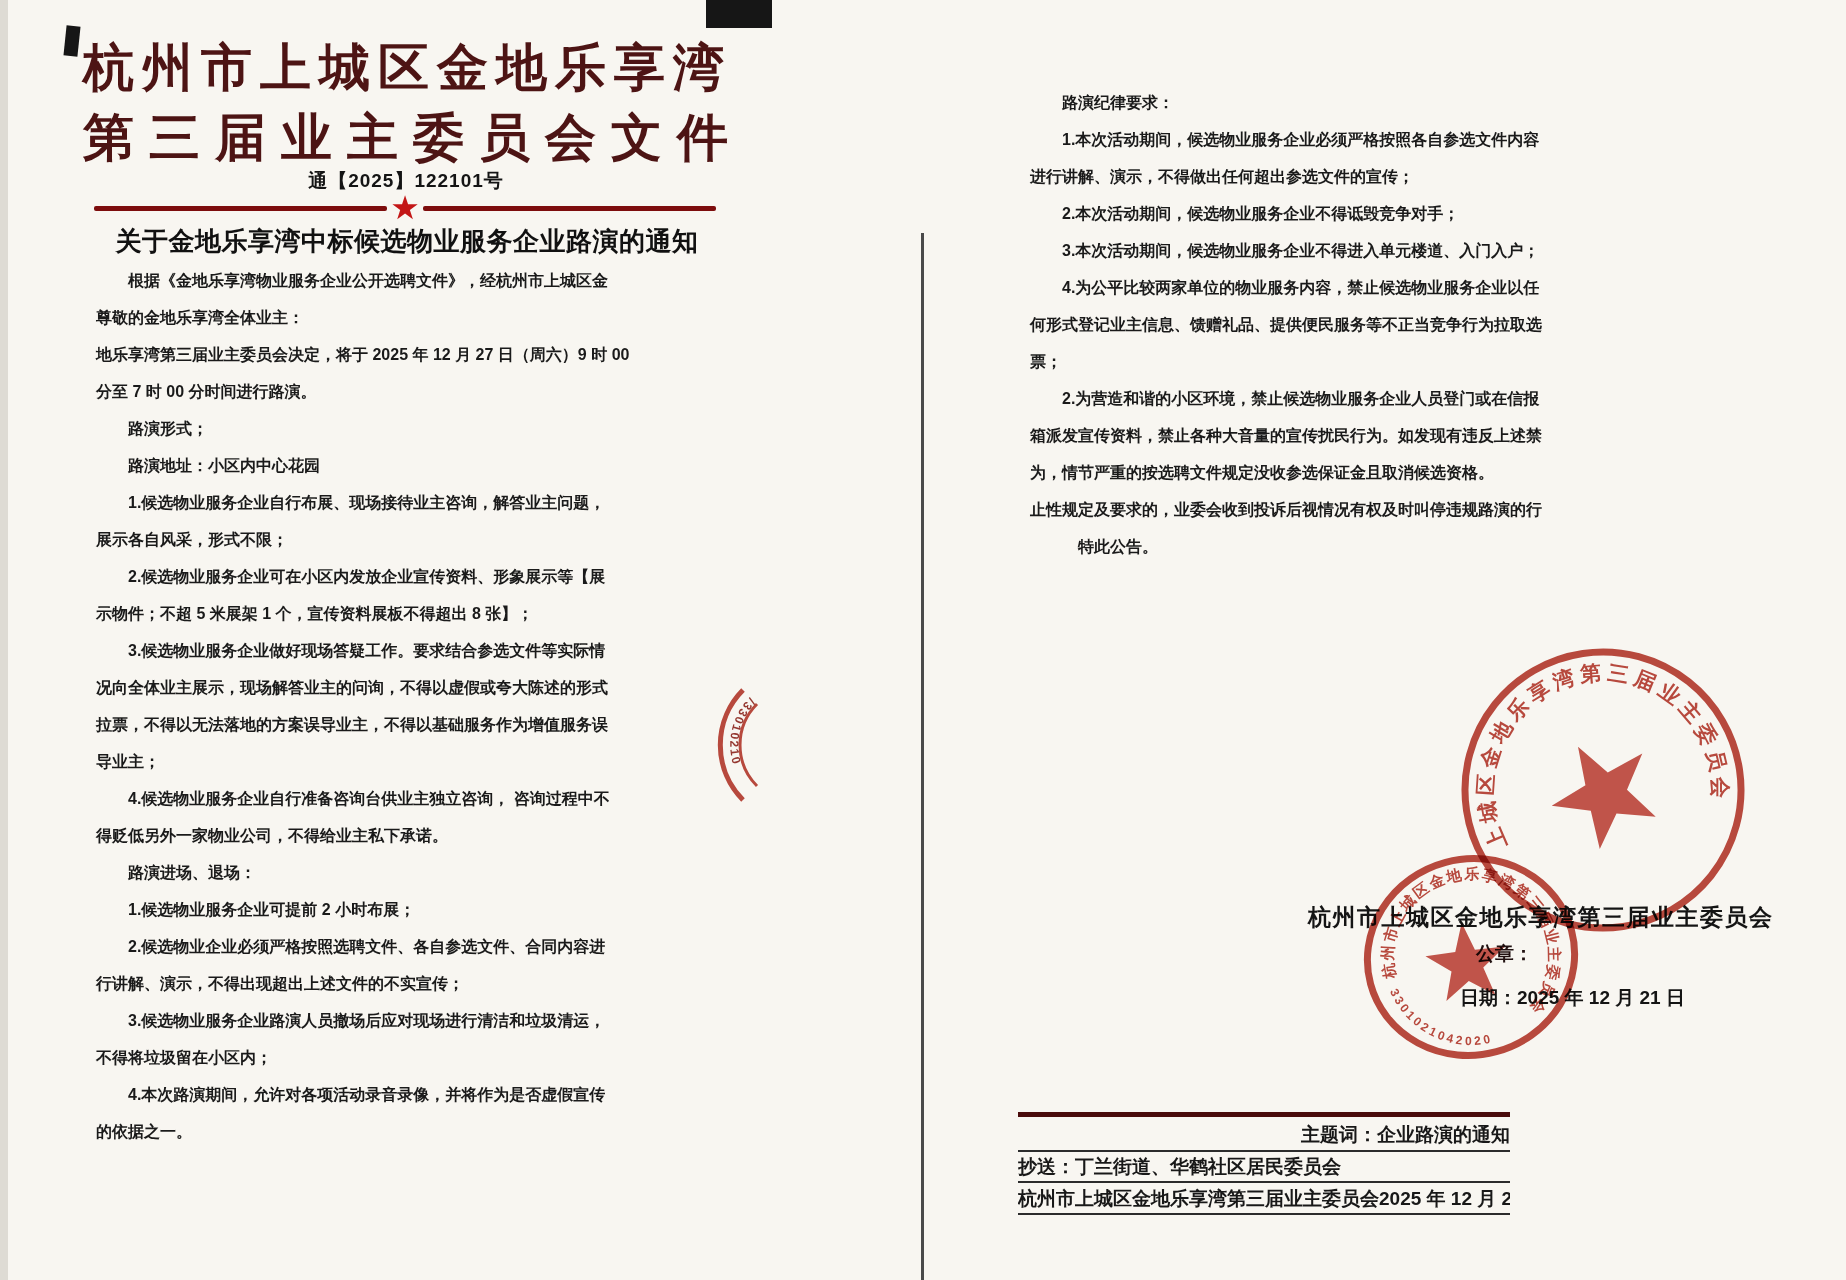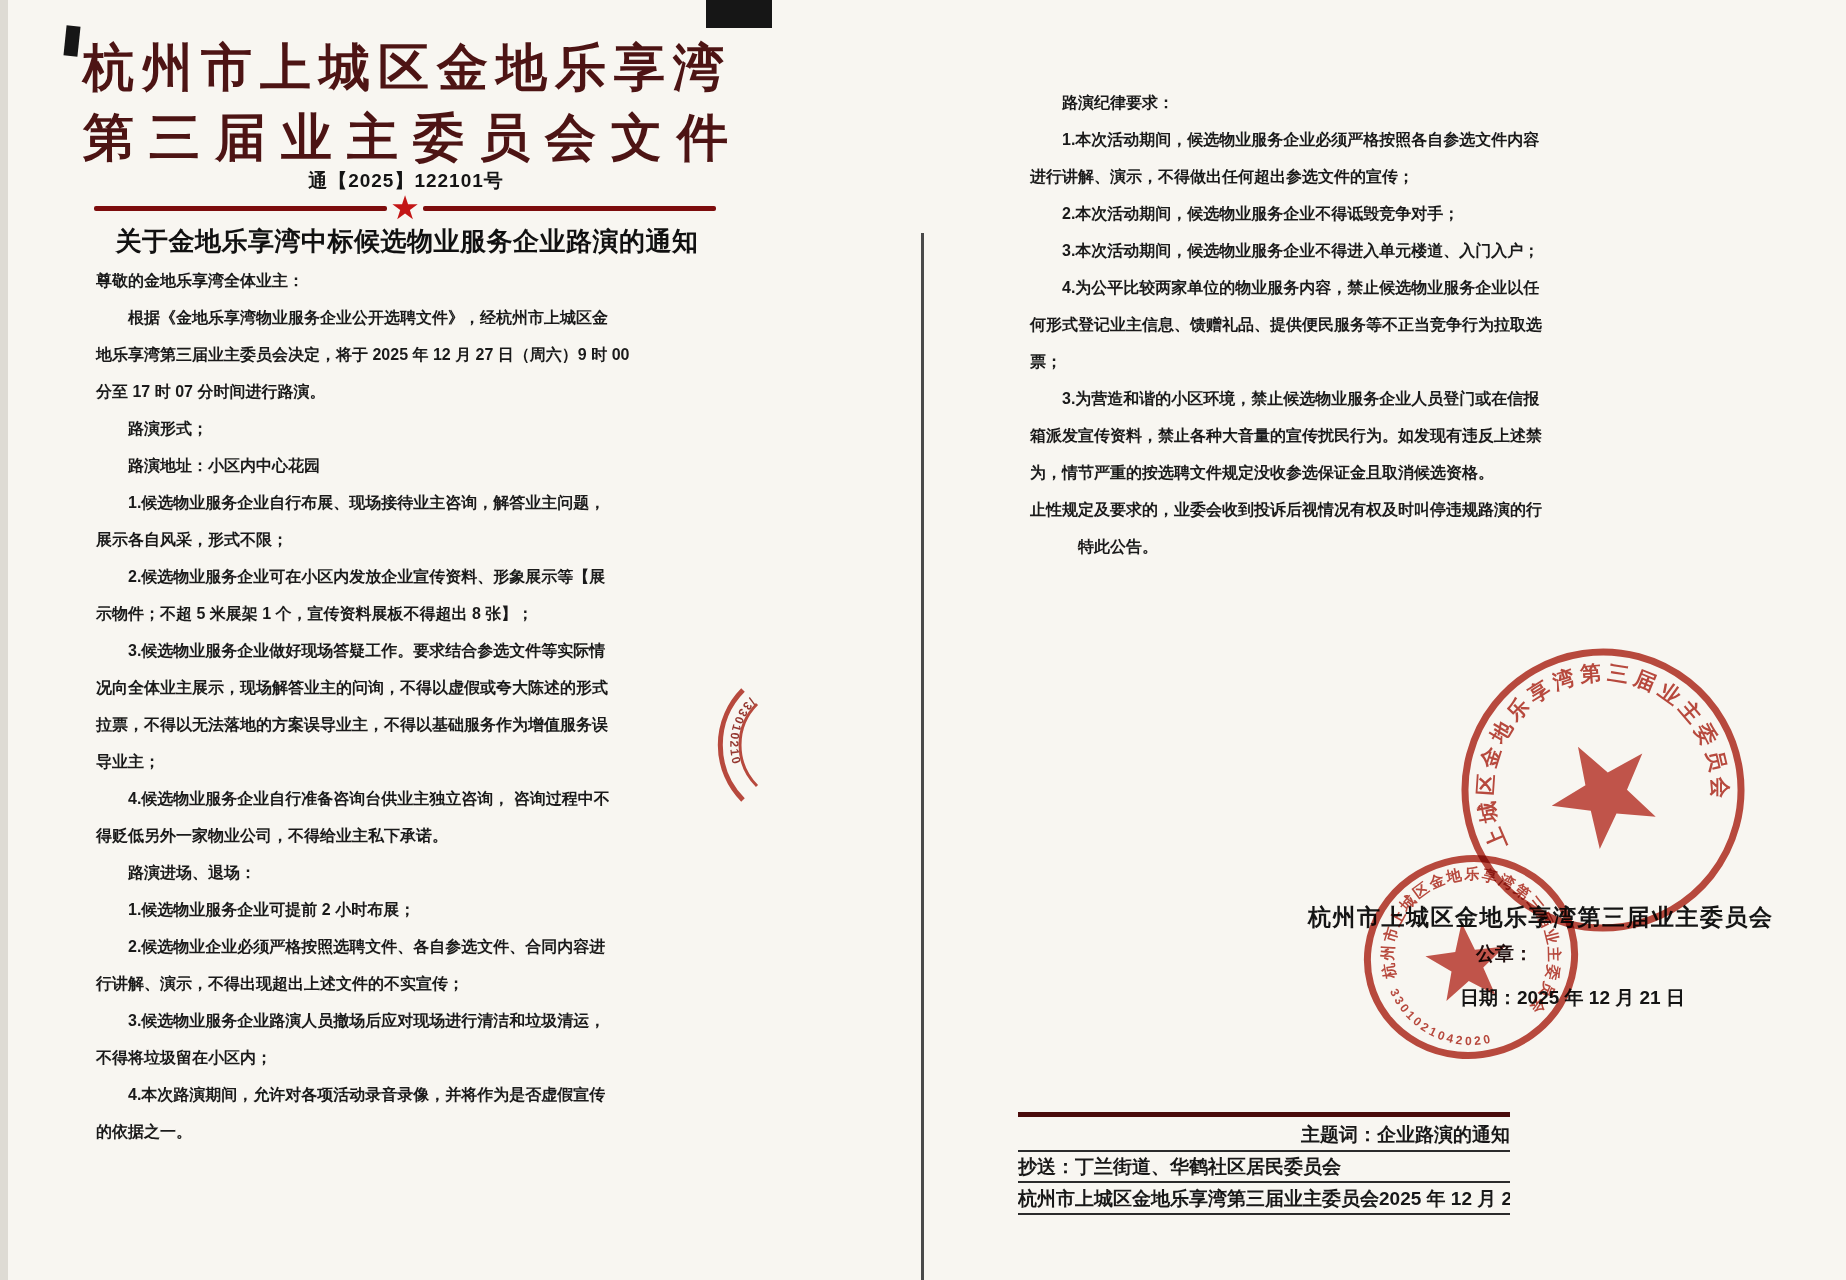--- a/index.html
+++ b/index.html
@@ -65,24 +65,24 @@
 
     <div class="red-rule">
       <div class="seg"></div>
       <div class="star">★</div>
       <div class="seg"></div>
     </div>
 
     <div class="notice-title">关于金地乐享湾中标候选物业服务企业路演的通知</div>
 
     <div class="body-block left">
+      <div class="bline">　　根据《金地乐享湾物业服务企业公开选聘文件》，经杭州市上城区金</div>
       <div class="bline">尊敬的金地乐享湾全体业主：</div>
-      <div class="bline">　　根据《金地乐享湾物业服务企业公开选聘文件》，经杭州市上城区金</div>
       <div class="bline">地乐享湾第三届业主委员会决定，将于 2025 年 12 月 27 日（周六）9 时 00</div>
-      <div class="bline">分至 17 时 07 分时间进行路演。</div>
+      <div class="bline">分至 7 时 00 分时间进行路演。</div>
       <div class="bline">　　路演形式；</div>
       <div class="bline">　　路演地址：小区内中心花园</div>
       <div class="bline">　　1.候选物业服务企业自行布展、现场接待业主咨询，解答业主问题，</div>
       <div class="bline">展示各自风采，形式不限；</div>
       <div class="bline">　　2.候选物业服务企业可在小区内发放企业宣传资料、形象展示等【展</div>
       <div class="bline">示物件；不超 5 米展架 1 个，宣传资料展板不得超出 8 张】；</div>
       <div class="bline">　　3.候选物业服务企业做好现场答疑工作。要求结合参选文件等实际情</div>
       <div class="bline">况向全体业主展示，现场解答业主的问询，不得以虚假或夸大陈述的形式</div>
       <div class="bline">拉票，不得以无法落地的方案误导业主，不得以基础服务作为增值服务误</div>
       <div class="bline">导业主；</div>
@@ -111,21 +111,21 @@
   <section>
     <div class="body-block right">
       <div class="bline">　　路演纪律要求：</div>
       <div class="bline">　　1.本次活动期间，候选物业服务企业必须严格按照各自参选文件内容</div>
       <div class="bline">进行讲解、演示，不得做出任何超出参选文件的宣传；</div>
       <div class="bline">　　2.本次活动期间，候选物业服务企业不得诋毁竞争对手；</div>
       <div class="bline">　　3.本次活动期间，候选物业服务企业不得进入单元楼道、入门入户；</div>
       <div class="bline">　　4.为公平比较两家单位的物业服务内容，禁止候选物业服务企业以任</div>
       <div class="bline">何形式登记业主信息、馈赠礼品、提供便民服务等不正当竞争行为拉取选</div>
       <div class="bline">票；</div>
-      <div class="bline">　　3.为营造和谐的小区环境，禁止候选物业服务企业人员登门或在信报</div>
+      <div class="bline">　　2.为营造和谐的小区环境，禁止候选物业服务企业人员登门或在信报</div>
       <div class="bline">箱派发宣传资料，禁止各种大音量的宣传扰民行为。如发现有违反上述禁</div>
       <div class="bline">为，情节严重的按选聘文件规定没收参选保证金且取消候选资格。</div>
       <div class="bline">止性规定及要求的，业委会收到投诉后视情况有权及时叫停违规路演的行</div>
       <div class="bline">　　　特此公告。</div>
     </div>
 
     <div class="signature">杭州市上城区金地乐享湾第三届业主委员会</div>
     <div class="seal-label">公章：</div>
     <div class="date-line">日期：2025 年 12 月 21 日</div>
 

